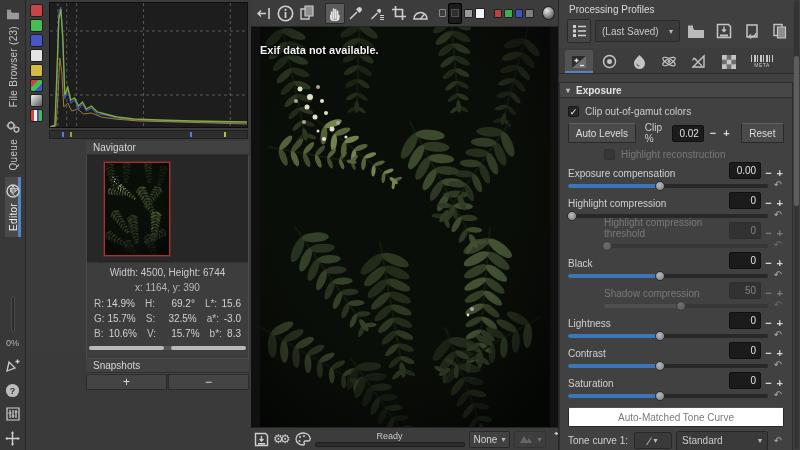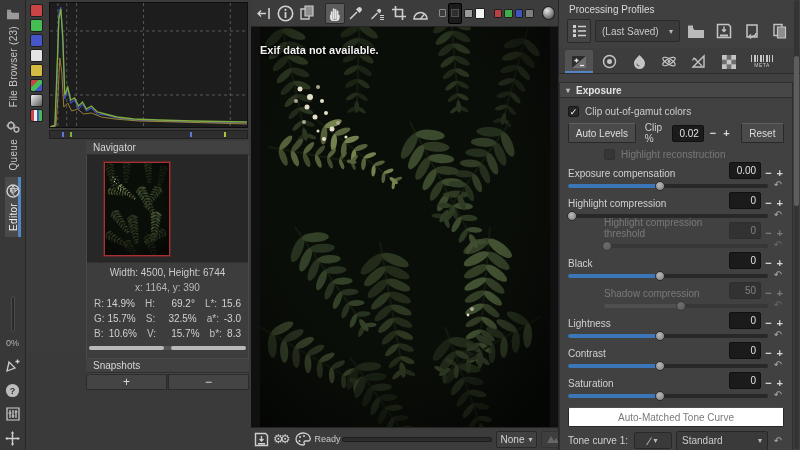--- a/index.html
+++ b/index.html
@@ -62,21 +62,21 @@
   .proofcircle{width:14px;height:14px;border-radius:50%;background:radial-gradient(circle at 35% 30%,#e6e6e6,#6d6d6d 70%);border:1px solid #222;margin-left:6px;cursor:pointer;}
 
   .canvas{position:absolute;left:0;top:27px;right:0;bottom:23px;background:#101010;display:flex;justify-content:center;}
   .photo{width:290px;height:100%;}
   .photo svg{display:block;width:100%;height:100%;}
   .exif{position:absolute;left:9px;top:9px;color:#f2f2f2;font-weight:bold;font-size:11px;text-shadow:0 1px 2px #000,0 0 3px #000;margin-top:8px;}
 
   .statusbar{position:absolute;left:0;bottom:0;right:0;height:23px;background:#3c3c3c;border-top:1px solid #242424;display:flex;align-items:center;padding:0 3px;gap:4px;}
   .sbicon{width:18px;height:18px;display:flex;align-items:center;justify-content:center;color:#cfcfcf;cursor:pointer;}
   .gearpair{font-size:12px;color:#cfcfcf;letter-spacing:-4px;padding-right:4px;}
-  .sbmid{flex:1;display:flex;align-items:center;gap:1px;}
+  .sbmid{flex:1;display:flex;flex-direction:column;align-items:center;gap:1px;}
   .ready{color:#c9c9c9;font-size:9px;}
   .pbar{width:150px;height:5px;background:#2c2c2c;border:1px solid #1d1d1d;border-radius:2px;}
   .select{height:17px;background:#414141;border:1px solid #292929;border-radius:2px;display:flex;align-items:center;padding:0 4px;gap:4px;color:#d4d4d4;cursor:pointer;}
   .select.gray{opacity:.45;}
   .selarrow{font-size:8px;color:#bbb;}
   .collapse-r{color:#9a9a9a;font-size:9px;cursor:pointer;padding:0 1px;}
 
   
   .rightpanel{position:absolute;left:558px;top:0;width:242px;height:450px;background:#404040;border-left:1px solid #272727;}
   .rp-title{padding:4px 0 2px 10px;color:#d8d8d8;}

